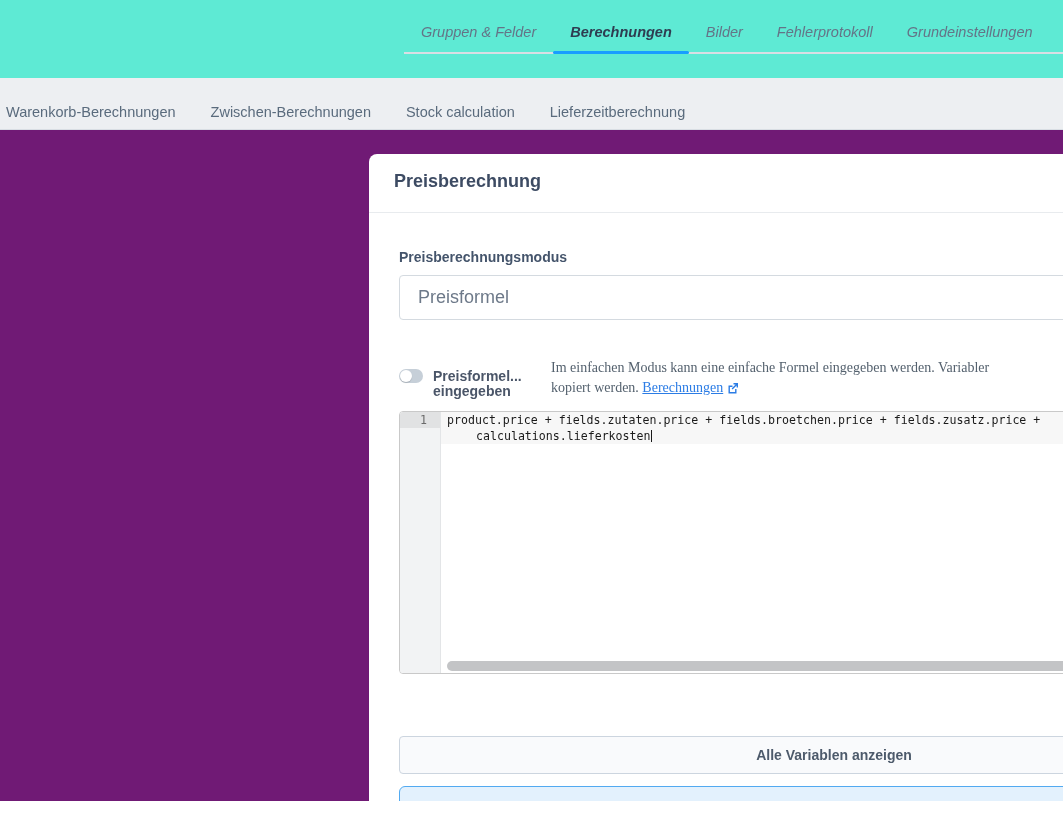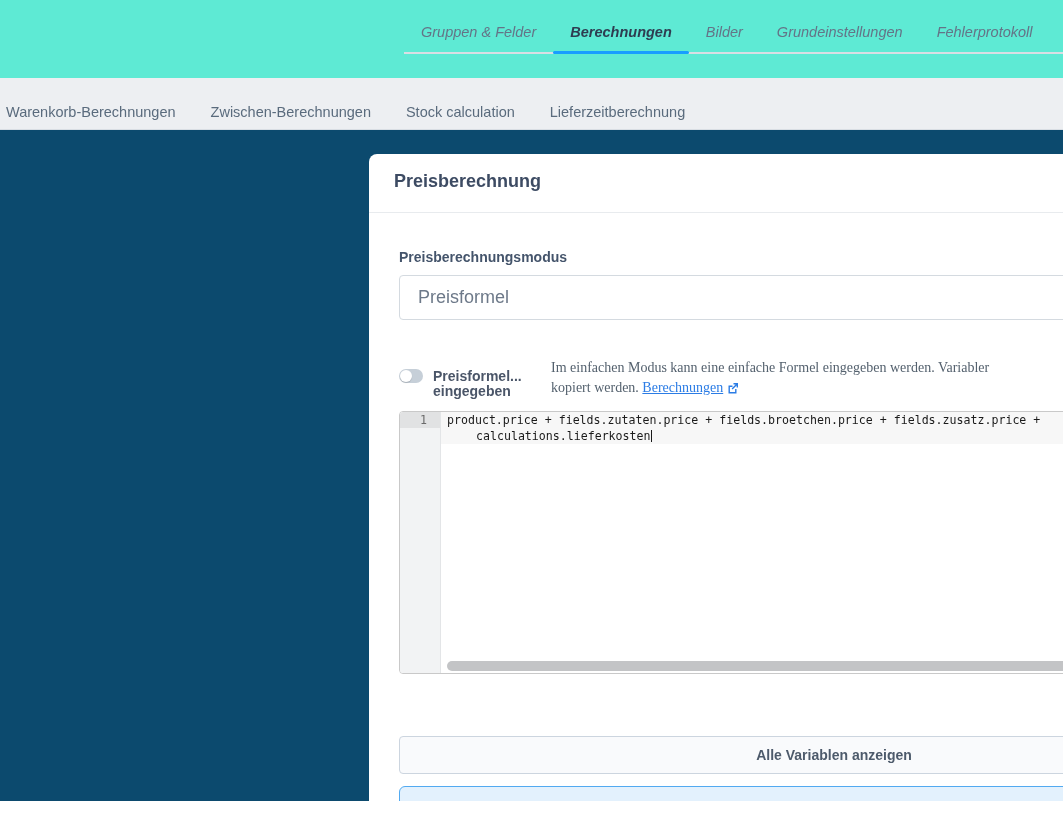--- a/index.html
+++ b/index.html
@@ -16,21 +16,21 @@
   .tab.active::after { content:""; position:absolute; left:0; right:0; bottom:-2px;
     height:3px; background:#189eff; border-radius:2px; }
 
   
   .subnav { height:52px; background:#edeff2; border-bottom:1px solid #d9dee4;
     display:flex; align-items:flex-end; padding:4px 0 9px 6px; }
   .subnav-item { font-size:14.5px; color:#5a6b7d; margin-right:35px; cursor:pointer;
     white-space:nowrap; }
 
   
-  .content { position:relative; height:671px; background:#0c4a6e; overflow:hidden;padding-left:32px; }
+  .content { position:relative; height:671px; background:#701a75; overflow:hidden;padding-left:32px; }
   .card { position:absolute; left:369px; top:24px; width:930px; background:#fff;
     border-radius:8px; box-shadow:0 1px 2px rgba(40,50,70,0.06); }
   .card-header { height:59px; padding:17px 0 0 25px; border-bottom:1px solid #e8ebee; }
   .card-title { font-size:18px; font-weight:bold; color:#3d4b63; }
   .card-body { padding:36px 30px 40px; }
 
   .field-label { font-size:14px; font-weight:bold; color:#44546b; }
   .select-box { margin-top:10px; height:45px; border:1px solid #d4dae0;
     border-radius:4px; background:#fff; display:flex; align-items:center;
     padding-left:18px; cursor:pointer; }
@@ -76,22 +76,22 @@
     border-radius:6px; background:#e3f1fd; }
 </style>
 </head>
 <body>
 
 <header class="top-bar">
   <nav class="tabs">
     <div class="tab">Gruppen &amp; Felder</div>
     <div class="tab active">Berechnungen</div>
     <div class="tab">Bilder</div>
+    <div class="tab">Fehlerprotokoll</div>
     <div class="tab">Grundeinstellungen</div>
-    <div class="tab">Fehlerprotokoll</div>
   </nav>
 </header>
 
 <nav class="subnav">
   <div class="subnav-item">Warenkorb-Berechnungen</div>
   <div class="subnav-item">Zwischen-Berechnungen</div>
   <div class="subnav-item">Stock calculation</div>
   <div class="subnav-item">Lieferzeitberechnung</div>
 </nav>
 

